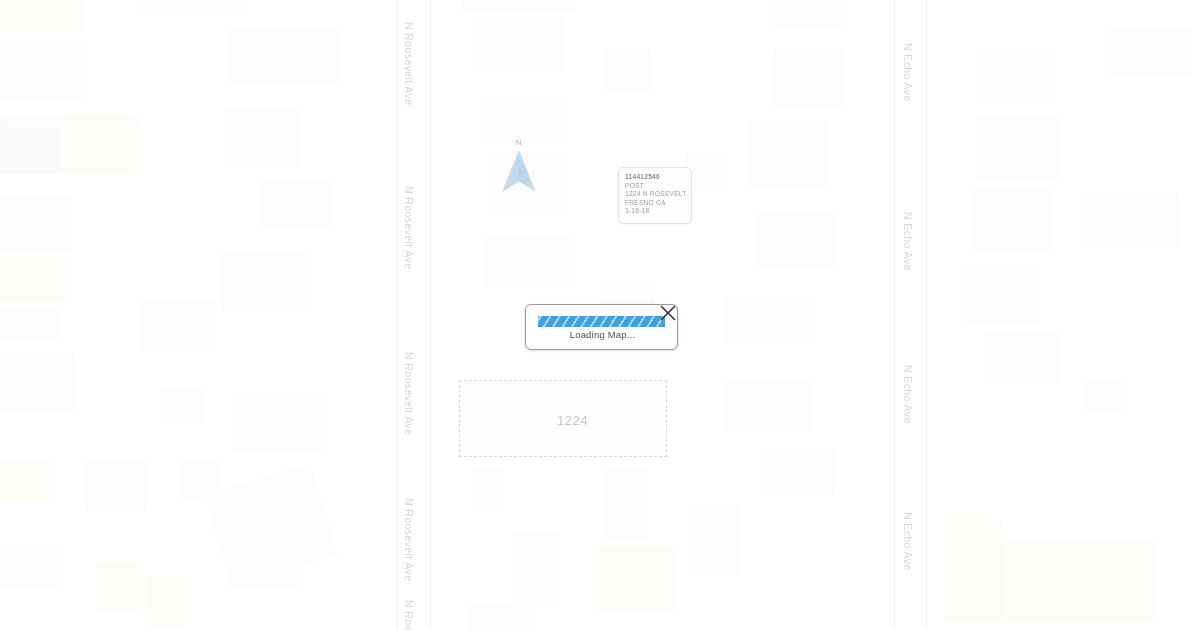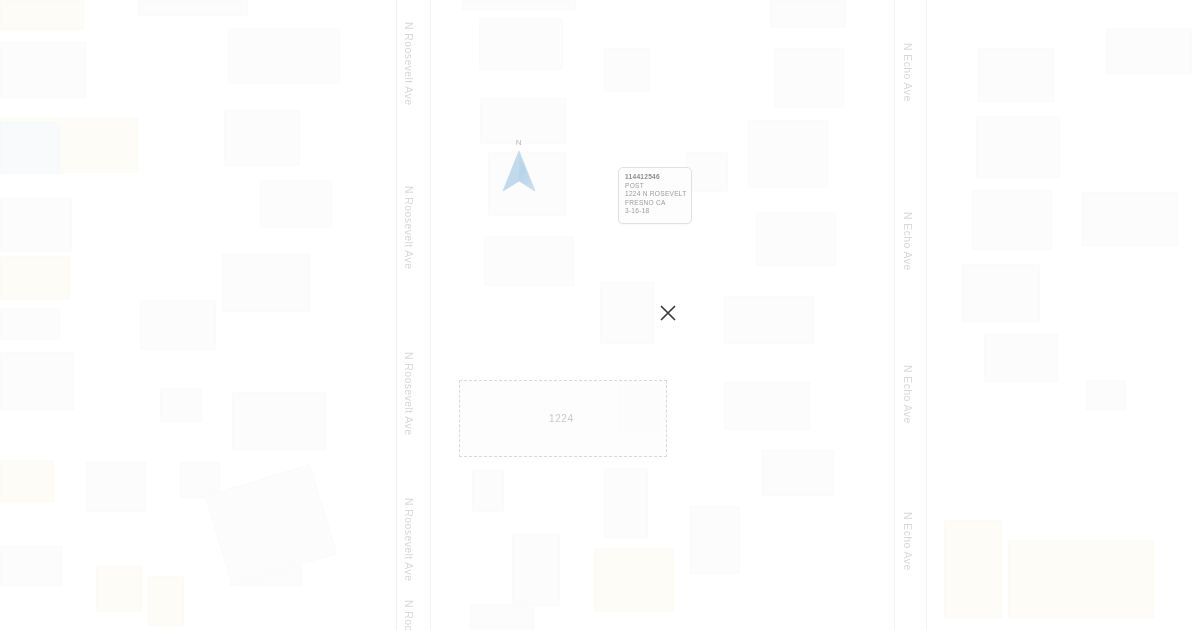--- a/index.html
+++ b/index.html
@@ -66,24 +66,25 @@
 
   
   #parcel-highlight {
     position: absolute;
     border: 1px dashed #d9d9d9;
     background: rgba(252,252,252,0.55);
     box-sizing: border-box;
   }
   #parcel-label {
     position: absolute;
-    font-size: 10px;
+    font-size: 13px;
     color: #c9c9c9;
     letter-spacing: 0.6px;
     user-select: none;
+    margin-left: 8px;
   }
 
   
   #north-arrow-group {
     position: absolute;
     left: 496px;
     top: 138px;
     width: 46px;
     height: 60px;
   }
@@ -292,20 +293,26 @@
   </div>
 
   <div id="info-callout">
     <div class="line id">114412546</div>
     <div class="line">POST</div>
     <div class="line">1224 N ROSEVELT</div>
     <div class="line">FRESNO CA</div>
     <div class="line">3-16-18</div>
   </div>
 
+  <div id="loading-dialog">
+    <div id="loading-progress-track">
+      <div id="loading-progress-bar" style="width: 100%; background-color: rgb(62, 162, 222);"></div>
+    </div>
+    <div id="loading-label">Loading Map...</div>
+  </div>
 
   <button id="close-dialog-button" aria-label="Close">
     <svg width="20" height="20" viewBox="0 0 20 20">
       <path d="M3.5 3.5 L16.5 16.5 M16.5 3.5 L3.5 16.5" stroke="#3a3a3a" stroke-width="1.7" stroke-linecap="round" fill="none"></path>
     </svg>
   </button>
 
 </div>
 
 </body></html>

